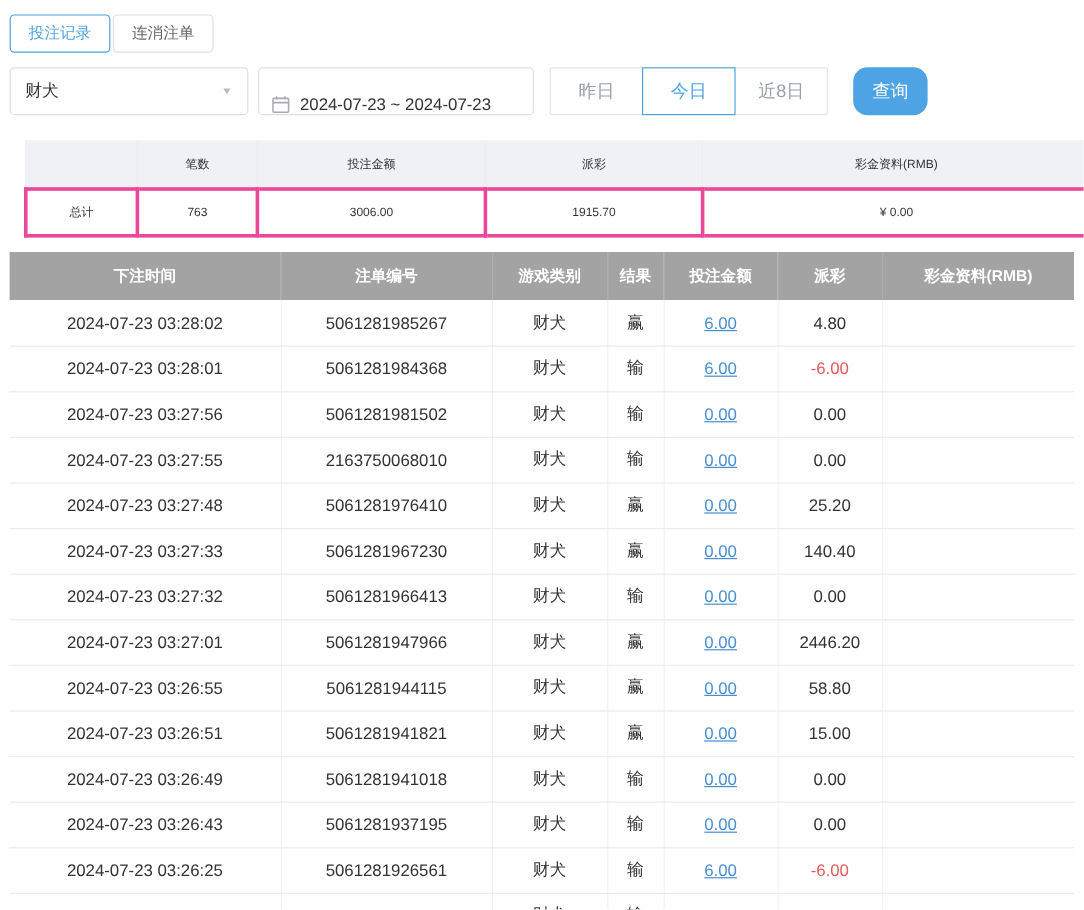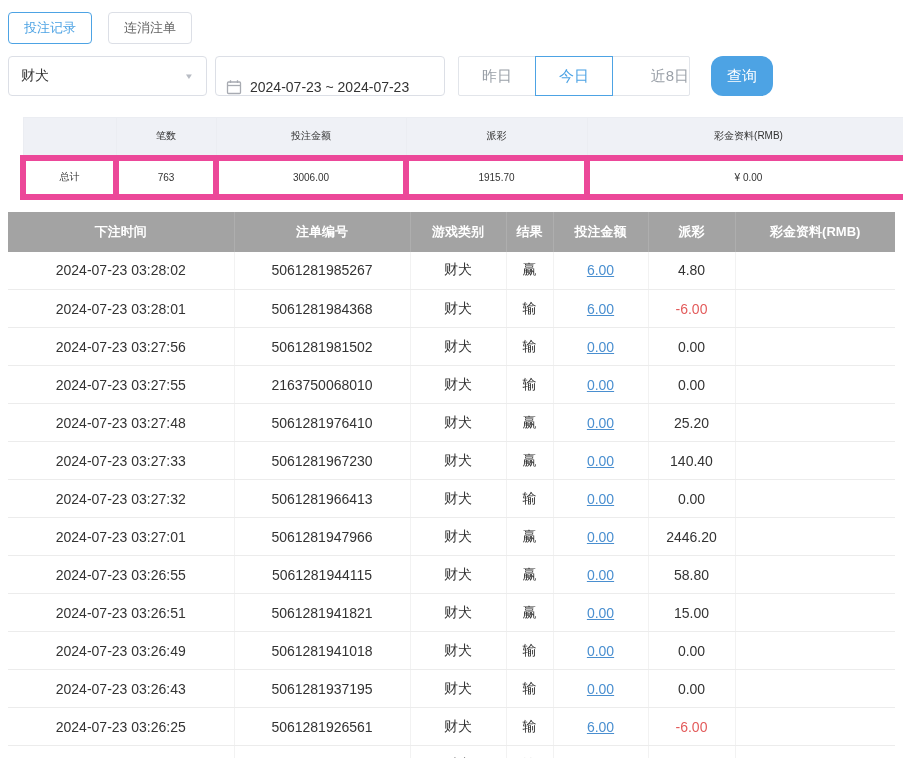--- a/index.html
+++ b/index.html
@@ -8,53 +8,53 @@
     --neg:#e35b5b;
     --thead-bg:#a3a3a3;
     --summary-head-bg:#eff1f6;
   }
   *{box-sizing:border-box;margin:0;padding:0;}
   html,body{width:903px;height:758px;overflow:hidden;background:#fff;
     font-family:"Liberation Sans","DejaVu Sans",sans-serif;color:#333;}
   .page{width:903px;height:758px;position:relative;}
 
   
-  .tabs-row{display:flex;gap:16px;margin:12px 0 0 8px;align-items:center;}
+  .tabs-row{display:flex;gap:2px;margin:12px 0 0 8px;align-items:center;}
   .tab{height:32px;padding:0 15px;border-radius:4px;background:#fff;
     border:1px solid #dcdfe6;color:#666;font-size:13px;cursor:pointer;
     font-family:inherit;}
   .tab.active{border-color:var(--accent);color:var(--accent);}
 
   
   .filter-row{display:flex;align-items:center;margin:12px 0 0 8px;height:40px;}
   .select{width:199px;height:40px;border:1px solid #dcdfe6;border-radius:4px;
     display:flex;align-items:center;justify-content:space-between;
     padding:0 12px;font-size:14px;cursor:pointer;background:#fff;}
   .select .caret{color:#b8bcc4;font-size:10px;transform:scaleY(.8);}
   .date-input{width:230px;height:40px;border:1px solid #dcdfe6;border-radius:4px;
     display:flex;align-items:flex-end;gap:8px;padding:0 10px;font-size:14px;
     margin-left:8px;background:#fff;cursor:pointer;}
   .date-input .cal{display:inline-flex;color:#a8abb2;}
   .btn-group{display:flex;margin-left:13px;}
   .qbtn{width:78px;height:40px;background:#fff;border:1px solid #e2e5ea;
     color:#9aa0a8;font-size:15px;cursor:pointer;margin-left:-1px;
     font-family:inherit;position:relative;}
   .qbtn:first-child{margin-left:0;border-radius:2px 0 0 2px;}
-  .qbtn:last-child{border-radius:0 2px 2px 0;text-align:right;}
+  .qbtn:last-child{border-radius:0 2px 2px 0;}
   .qbtn.active{border-color:var(--accent);color:var(--accent);z-index:2;}
   .query-btn{width:62px;height:40px;margin-left:21px;border:none;border-radius:12px;
     background:var(--accent);color:#fff;font-size:15px;cursor:pointer;
     font-family:inherit;}
 
   
   table{border-collapse:collapse;table-layout:fixed;}
   .summary{width:887px;margin:21px 0 0 20px;font-size:10px;}
   .summary th{background:var(--summary-head-bg);height:40px;font-weight:400;
     border:1px solid #ebedf2;text-align:center;}
-  .summary td{height:39px;border:6px solid #ec4899;text-align:center;background:#fff;}
+  .summary td{height:39px;border:3px solid #ec4899;text-align:center;background:#fff;}
   .sum-c1{width:93px;} .sum-c2{width:100px;} .sum-c3{width:190px;}
   .sum-c4{width:181px;} .sum-c5{width:323px;}
 
   
   .records{width:887px;margin:12px 0 0 8px;font-size:14px;}
   .records th{background:var(--thead-bg);color:#fff;height:40px;font-size:13px;
     font-weight:700;text-align:center;border-right:1px solid #aeaeae;}
   .records th:last-child{border-right:none;}
   .records td{height:38px;text-align:center;background:#fff;
     border-bottom:1px solid #ececec;border-right:1px solid #f2f2f2;}

